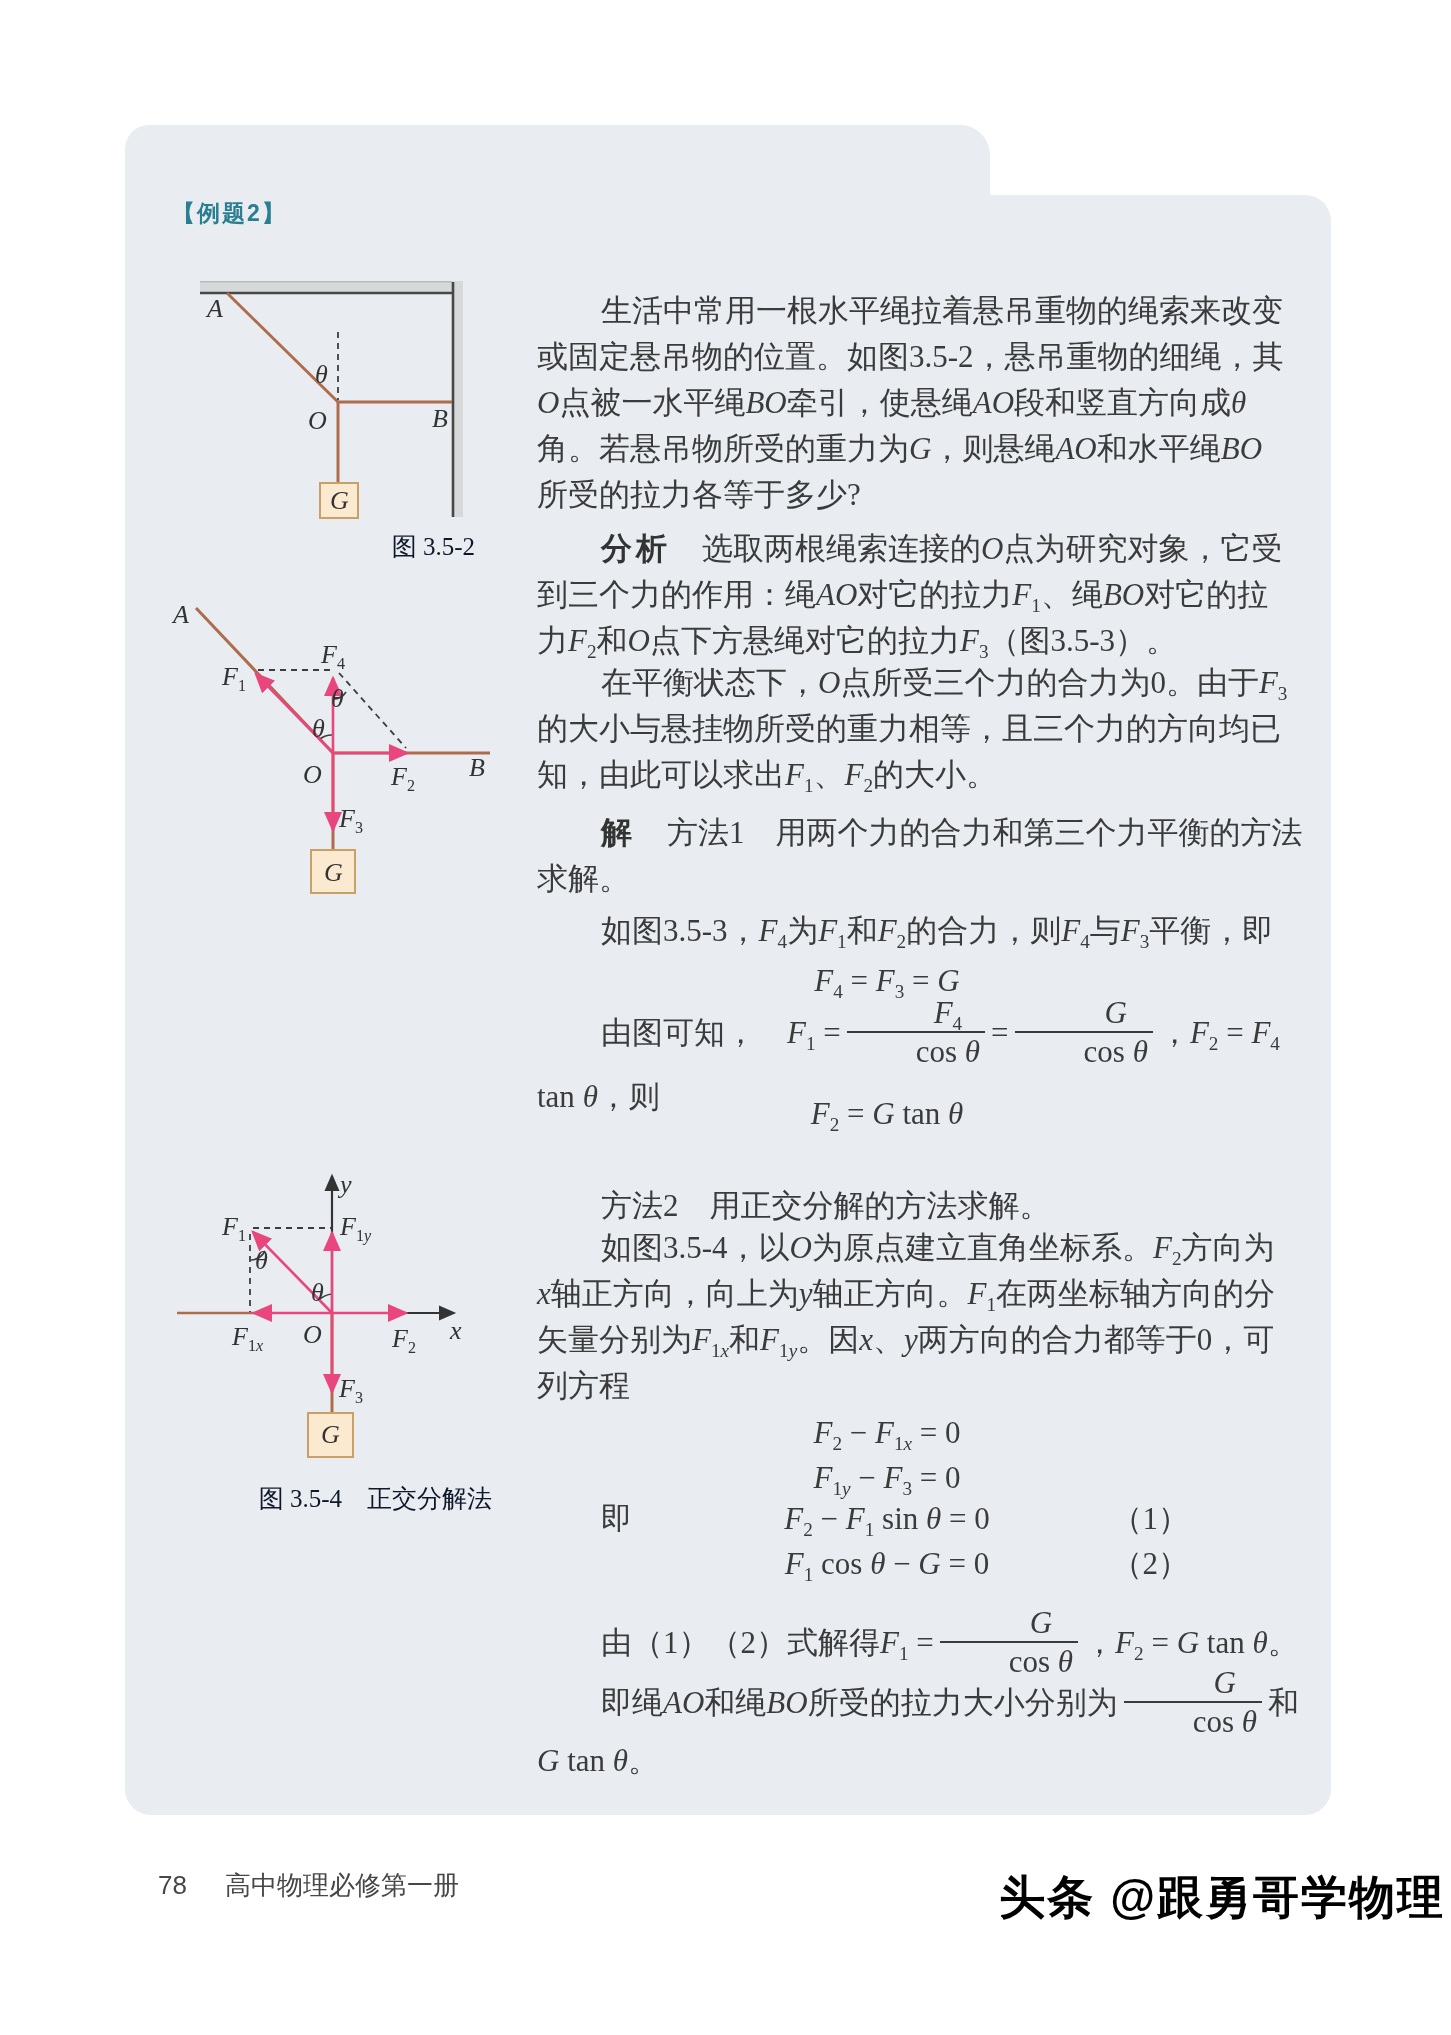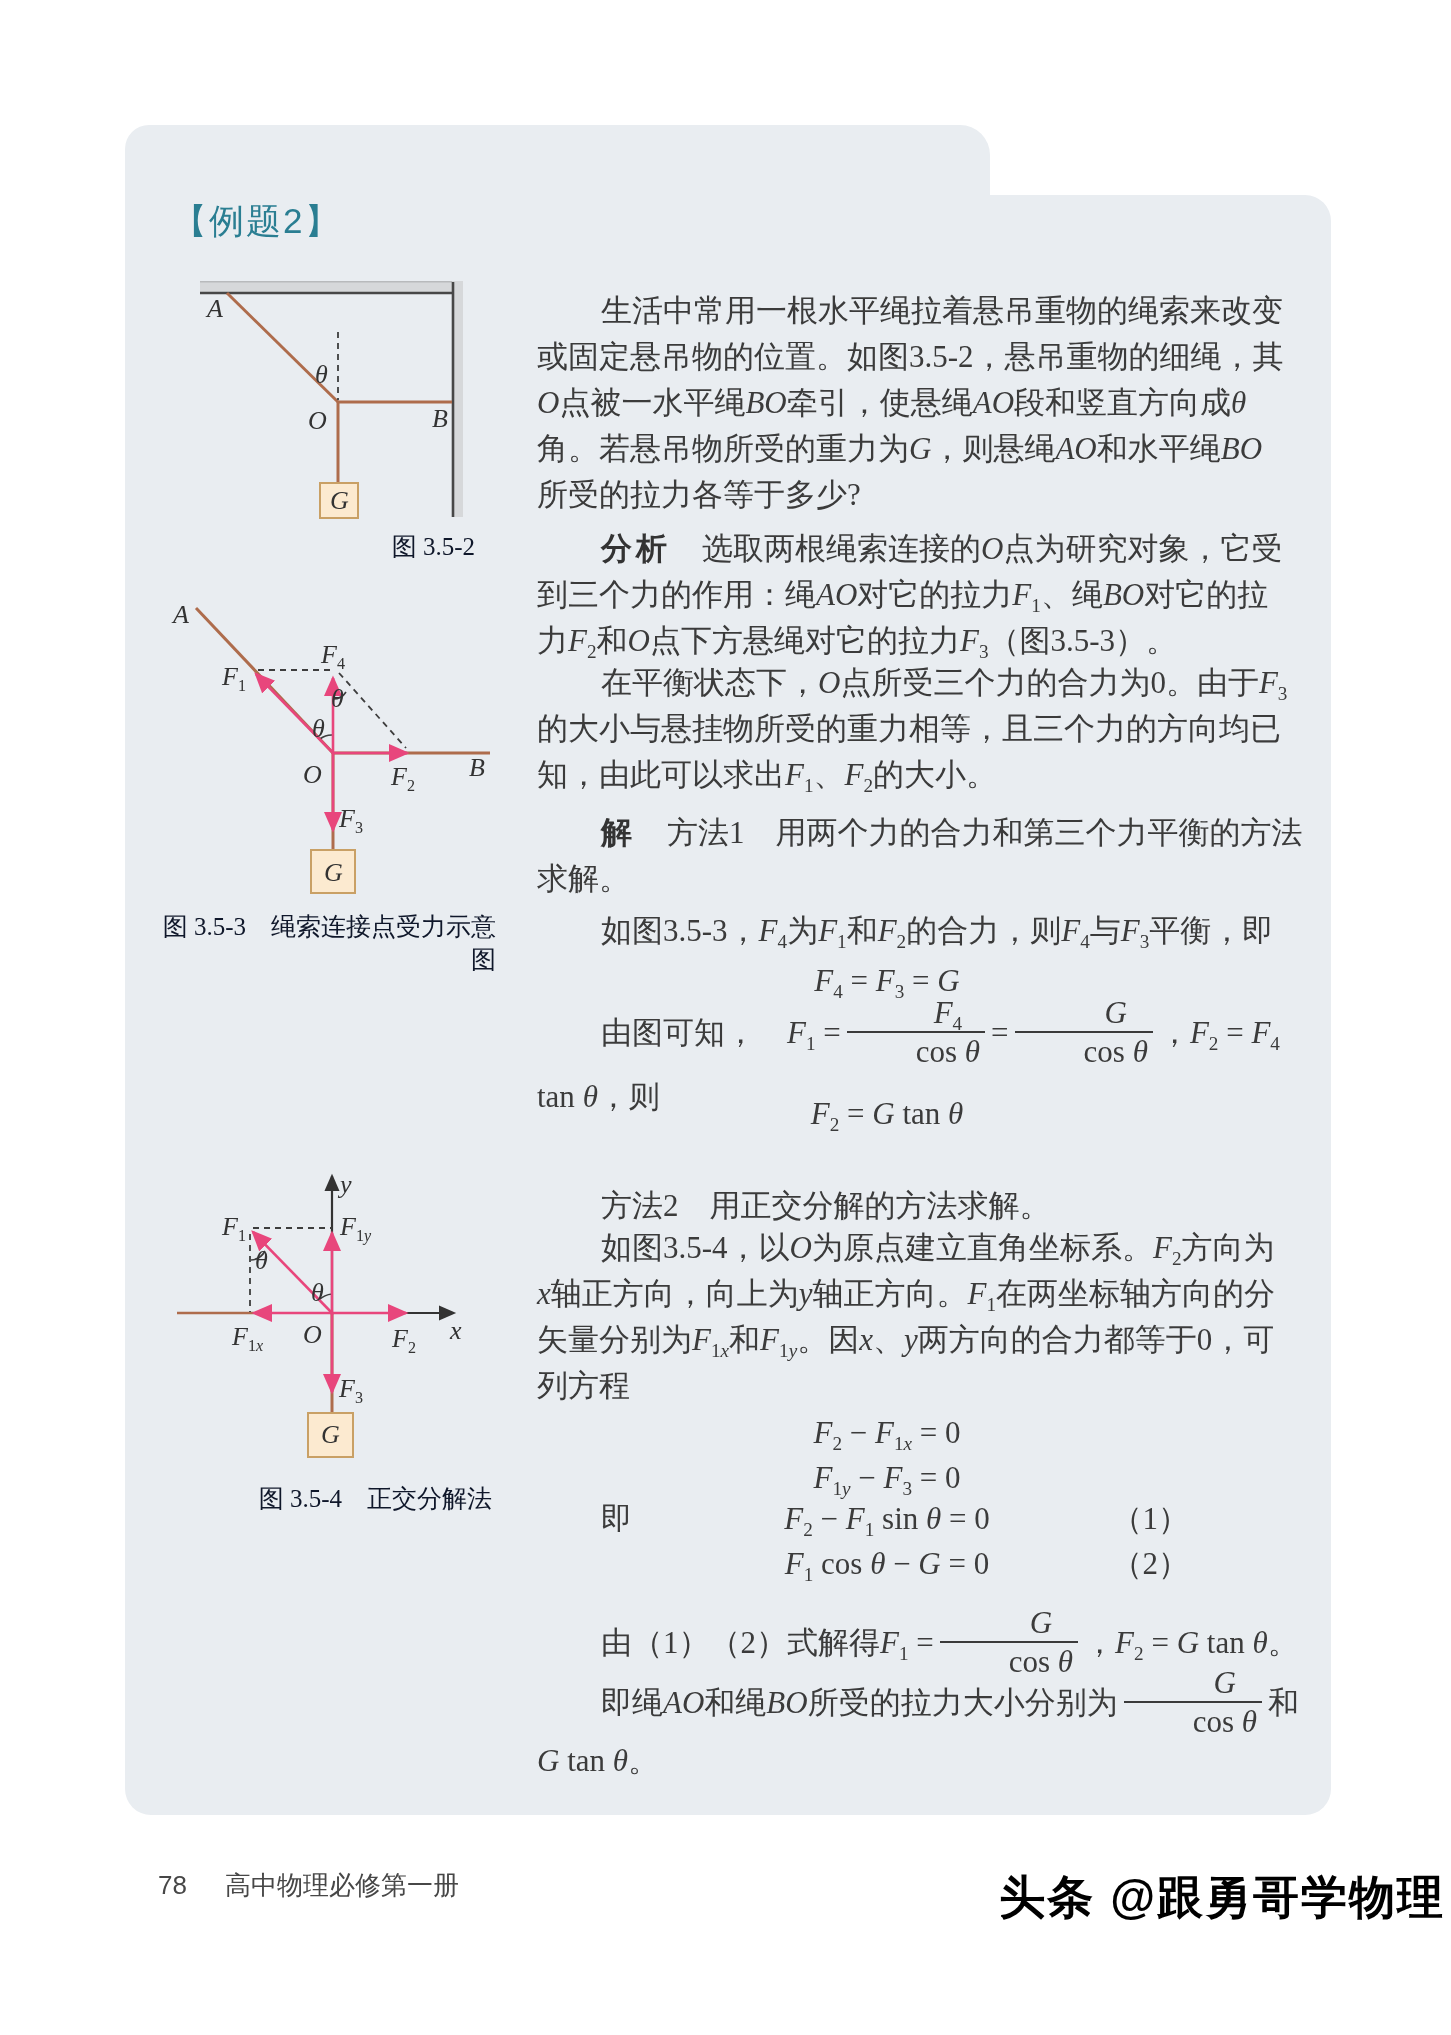--- a/index.html
+++ b/index.html
@@ -2,21 +2,21 @@
 <html><head>
 <meta charset="utf-8">
 <style>
   html,body{margin:0;padding:0;background:#fff;}
   .page{position:relative;width:1451px;height:2035px;background:#ffffff;overflow:hidden;
         font-family:"Liberation Serif","DejaVu Serif",serif;color:#3b3b3b;}
   .tab,.panel{position:absolute;background:#e9edf1;}
   .tab{left:125px;top:125px;width:865px;height:80px;border-radius:24px 30px 0 0;}
   .panel{left:125px;top:195px;width:1206px;height:1620px;border-radius:0 26px 26px 26px;}
   .title{position:absolute;left:172px;top:198px;font-family:"Liberation Sans","DejaVu Sans",sans-serif;
-         font-weight:normal;font-size:35px;color:#2a7e92;letter-spacing:2px;}
+         font-weight:bold;font-size:23px;color:#2a7e92;letter-spacing:2px;}
   .tl{position:absolute;left:537px;width:778px;font-size:31px;line-height:46px;}
   .ind{text-indent:64px;}
   .blabel{font-family:"Liberation Sans","DejaVu Sans",sans-serif;font-weight:bold;color:#333;letter-spacing:4px;}
   .eq{position:absolute;left:537px;width:700px;text-align:center;font-size:31px;line-height:46px;}
   .eqrow{position:absolute;left:537px;width:700px;font-size:31px;line-height:46px;}
   .eqrow .lead{position:absolute;left:64px;top:0;}
   .eqrow .body{display:block;text-align:center;}
   .eqrow .num{position:absolute;right:48px;top:0;}
   .m i,.eq i,.tl i{font-family:"Liberation Serif","DejaVu Serif",serif;font-style:italic;}
   sub{font-size:0.62em;line-height:0;}
@@ -83,21 +83,20 @@
   <div class="flabel" style="left:173px;top:600px;"><span class="m"><i>A</i></span></div>
   <div class="flabel" style="left:222px;top:662px;"><span class="m"><i>F</i><sub>1</sub></span></div>
   <div class="flabel" style="left:321px;top:640px;"><span class="m"><i>F</i><sub>4</sub></span></div>
   <div class="flabel" style="left:331px;top:684px;"><span class="m"><i>θ</i></span></div>
   <div class="flabel" style="left:312px;top:714px;"><span class="m"><i>θ</i></span></div>
   <div class="flabel" style="left:303px;top:760px;"><span class="m"><i>O</i></span></div>
   <div class="flabel" style="left:391px;top:762px;"><span class="m"><i>F</i><sub>2</sub></span></div>
   <div class="flabel" style="left:469px;top:753px;"><span class="m"><i>B</i></span></div>
   <div class="flabel" style="left:339px;top:804px;"><span class="m"><i>F</i><sub>3</sub></span></div>
   <div class="flabel" style="left:324px;top:858px;"><span class="m"><i>G</i></span></div>
-  <div class="cap" style="left:156px;top:910px;width:340px;">图 3.5-3　绳索连接点受力示意图</div>
 
   <svg class="figsvg" style="left:150px;top:1160px;" width="330" height="310">
     <defs>
       <marker id="p3" markerWidth="9" markerHeight="8" refX="7" refY="3.5" orient="auto">
           <path d="M0,0L8,3.5L0,7Z" fill="#e8467c"></path>
         </marker>
       <marker id="k3" markerWidth="9" markerHeight="8" refX="7" refY="3.5" orient="auto">
           <path d="M0,0L8,3.5L0,7Z" fill="#333333"></path>
         </marker>
     </defs>

